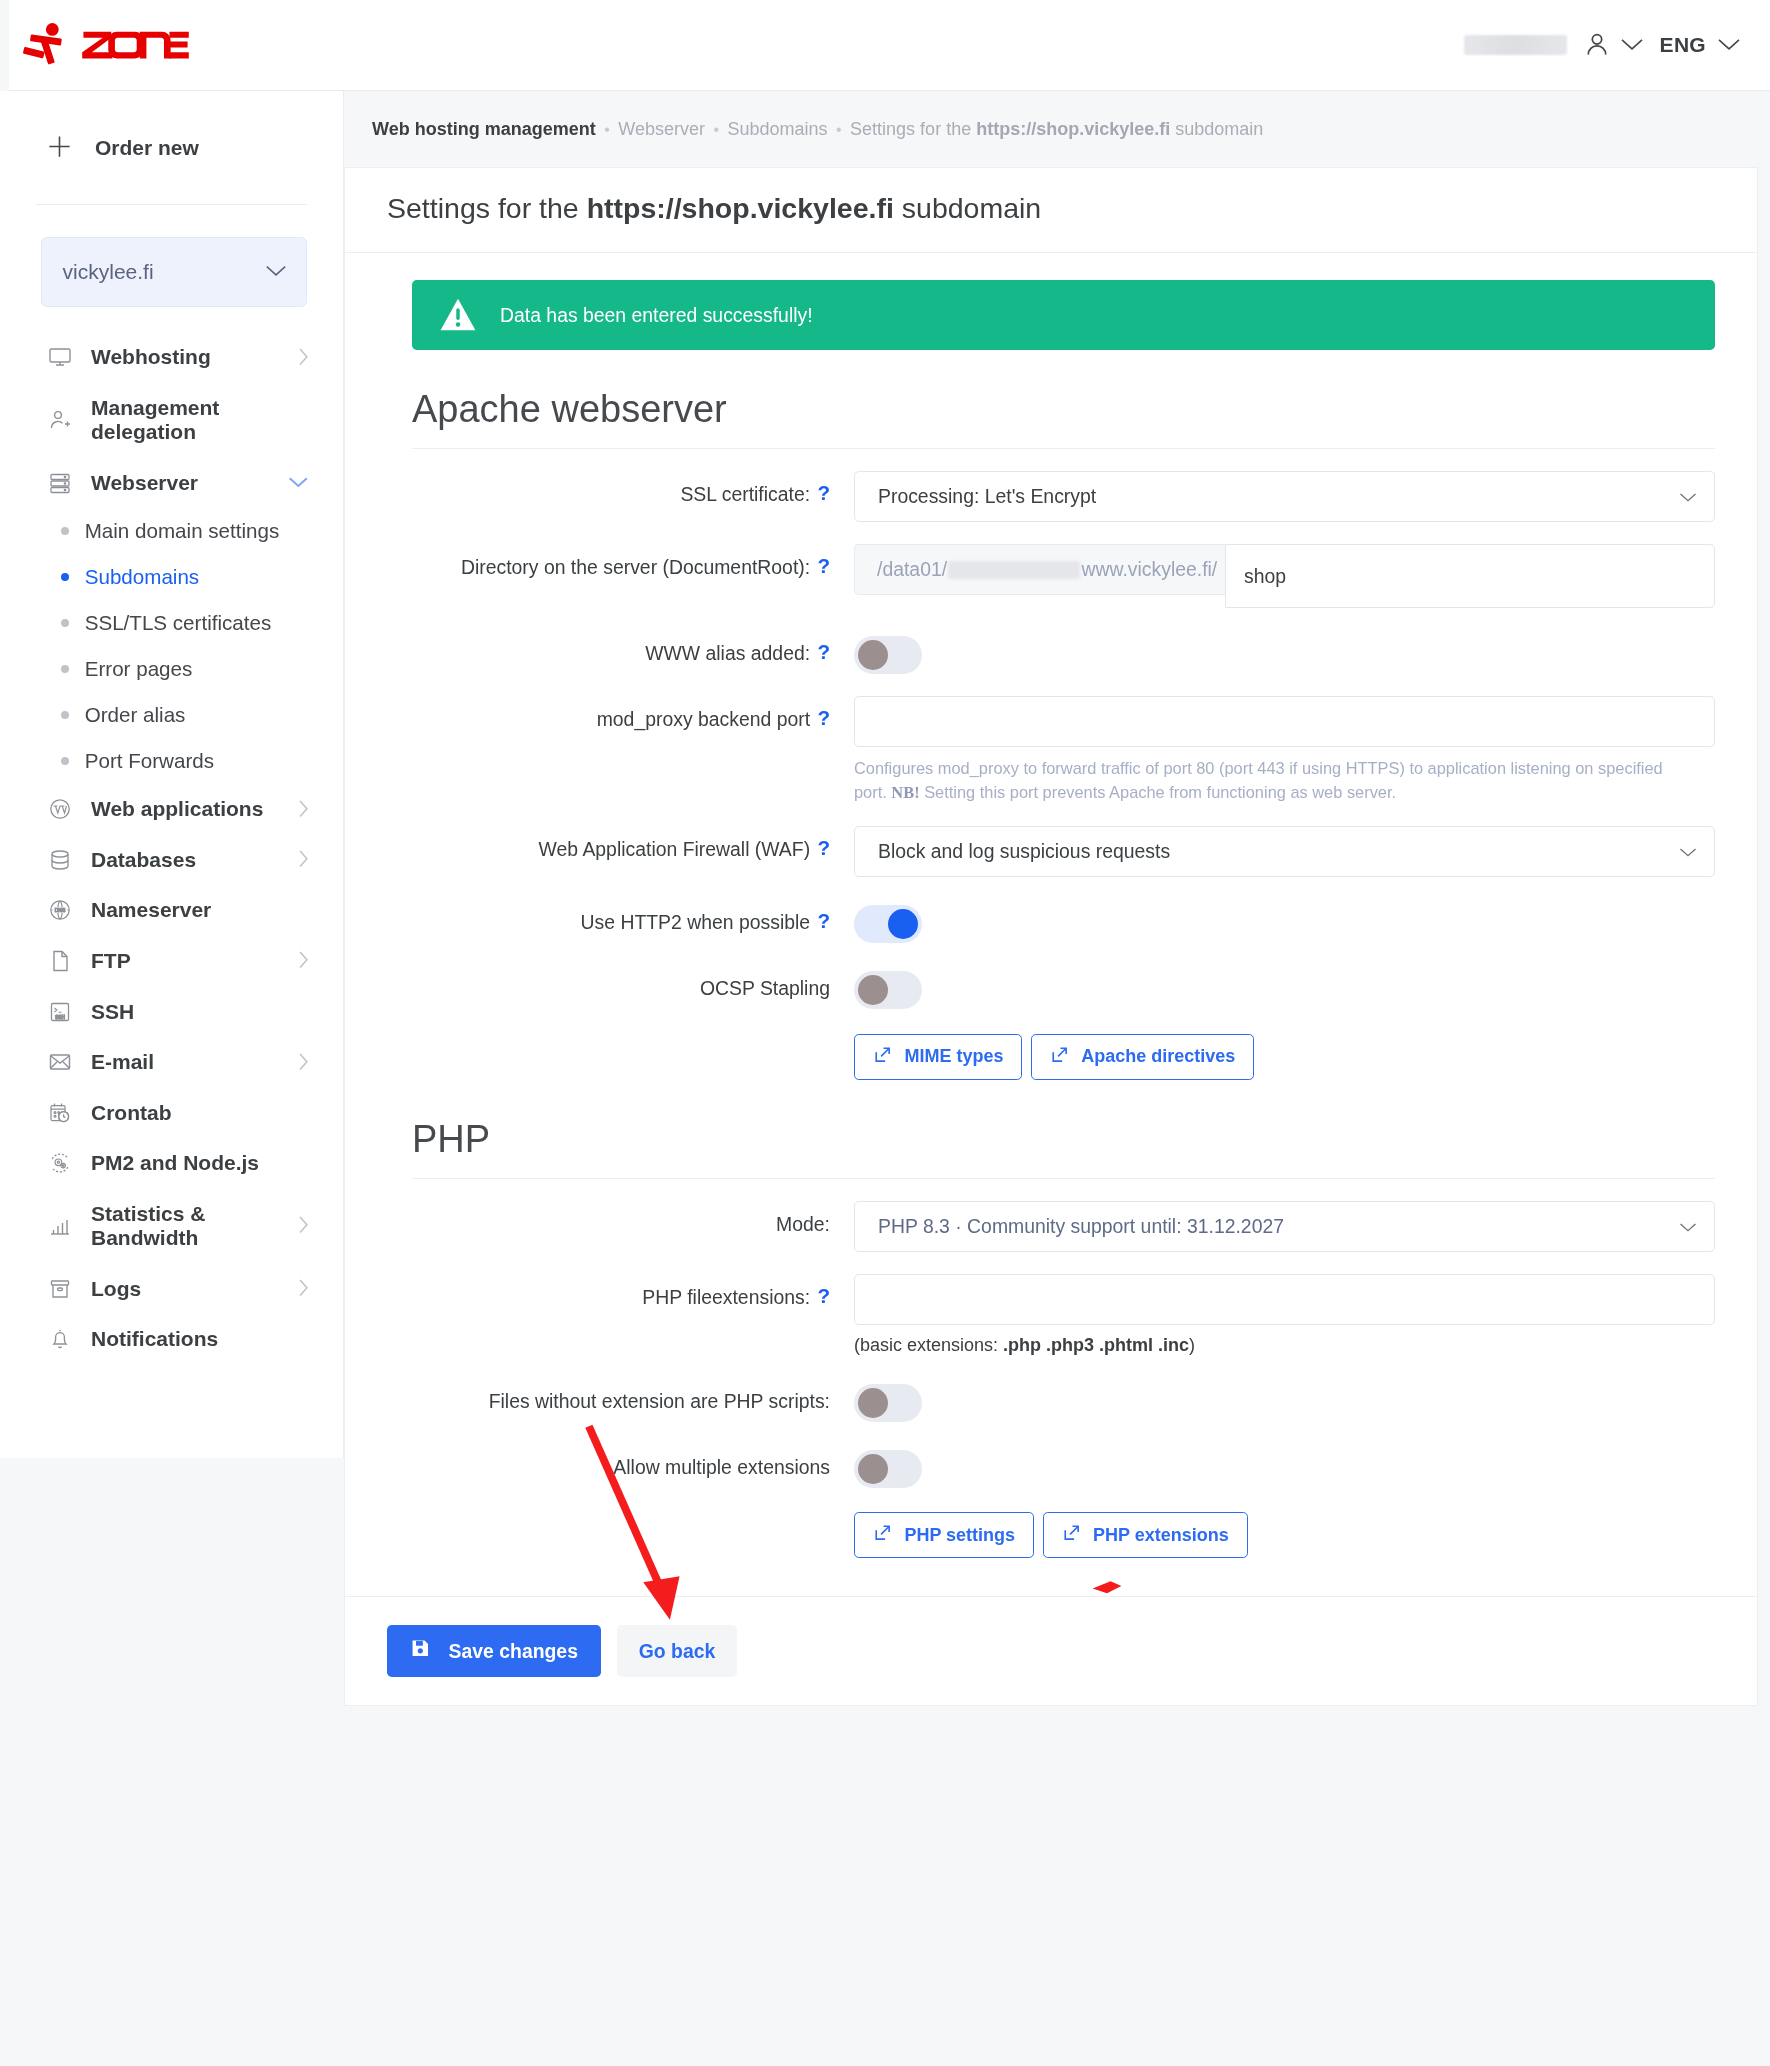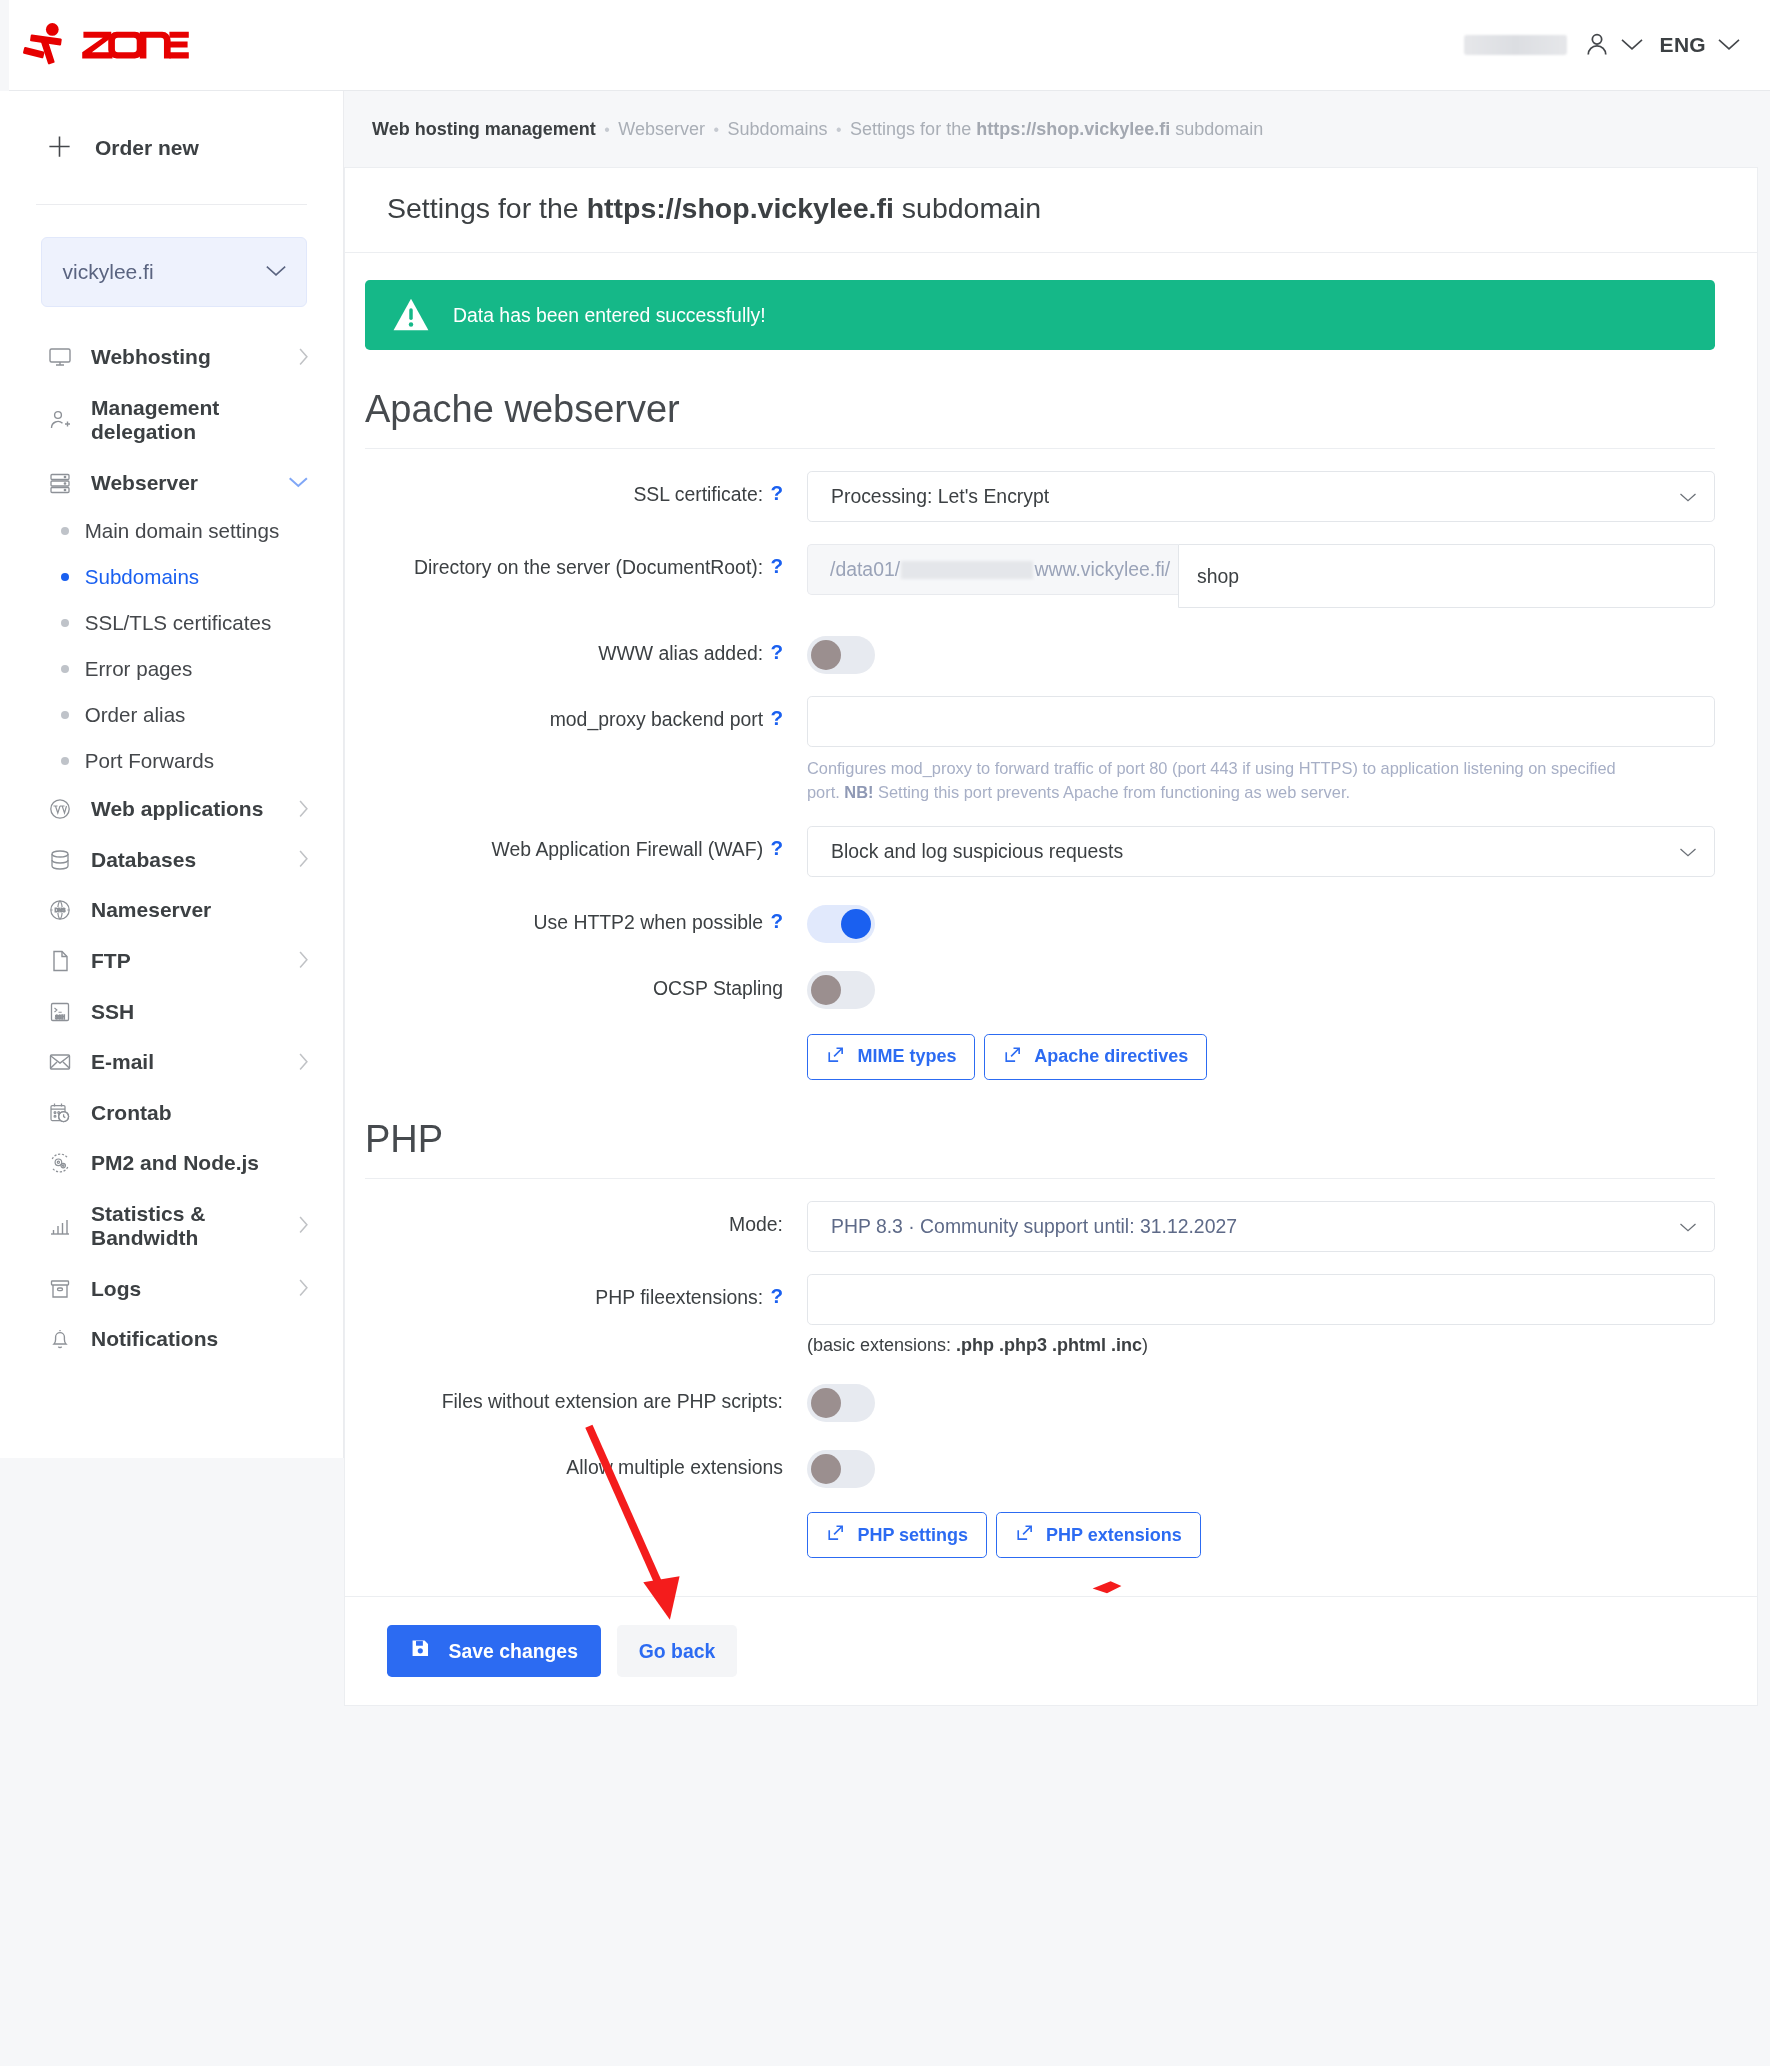--- a/index.html
+++ b/index.html
@@ -100,21 +100,21 @@
     border:0.6px solid #eceef1;
     margin:0 12px 0 0;
   }
   .card-head{
     padding:24px 42px 27px 42px;
     border-bottom:0.6px solid #eceef1;
   }
   .card-title{ font-size:28.5px; font-weight:400; color:#3c4043; }
   .card-title b{ font-weight:700; }
 
-  .card-body{ padding:27px 42px 0 20px; }
+  .card-body{ padding:27px 42px 0 59px;margin-left:8px; }
 
   .alert{
     background:#15b888; color:#fff;
     border-radius:4.8px;
     height:70px;
     display:flex; align-items:center; gap:23px;
     padding:0 27px;
   }
   .alert .msg{ font-size:19.4px; }
 
@@ -180,21 +180,21 @@
     padding:0 3.6px; margin-top:6px;
   }
   .toggle .knob{ width:30px; height:30px; border-radius:50%; background:#9b8f8f; }
   .toggle.on{ background:#e1e9fc; justify-content:flex-end; }
   .toggle.on .knob{ background:#1a60f0; }
 
   .helptext{
     font-size:16.4px; color:#a7afc6; line-height:1.45;
     margin-top:9.7px; max-width:836px;
   }
-  .helptext b{ color:#8f99b5; font-weight:700; }
+  .helptext b{ color:#8f99b5; font-weight:700;font-family:Liberation Serif, serif; }
   .hint{ font-size:18px; color:#3c4043; margin-top:9.7px; }
   .hint b{ font-weight:700; }
 
   .btnrow{ display:flex; gap:8.5px; padding:28px 0 0 0; }
   .outbtn{
     height:46px; border:0.6px solid #2c6bf2; border-radius:4.8px;
     background:#fff; color:#2c6bf2;
     display:flex; align-items:center; gap:12px;
     padding:0 18px; font-size:18px; font-weight:700;
   }

